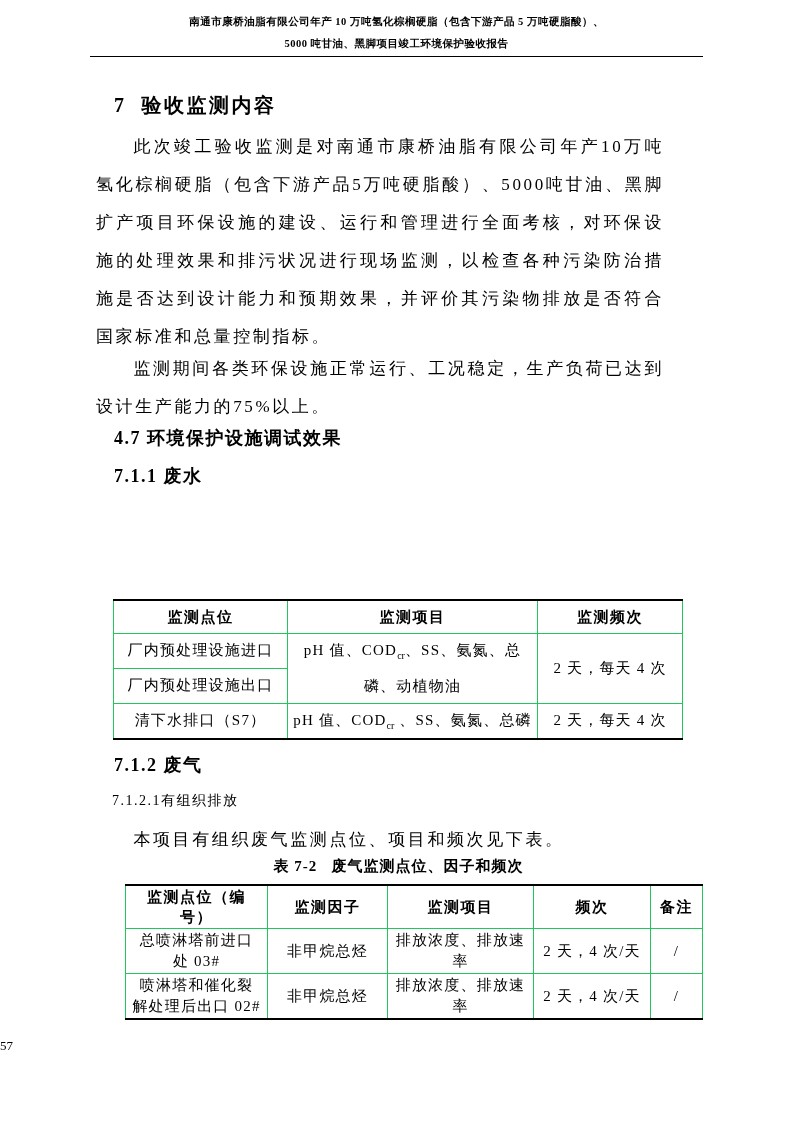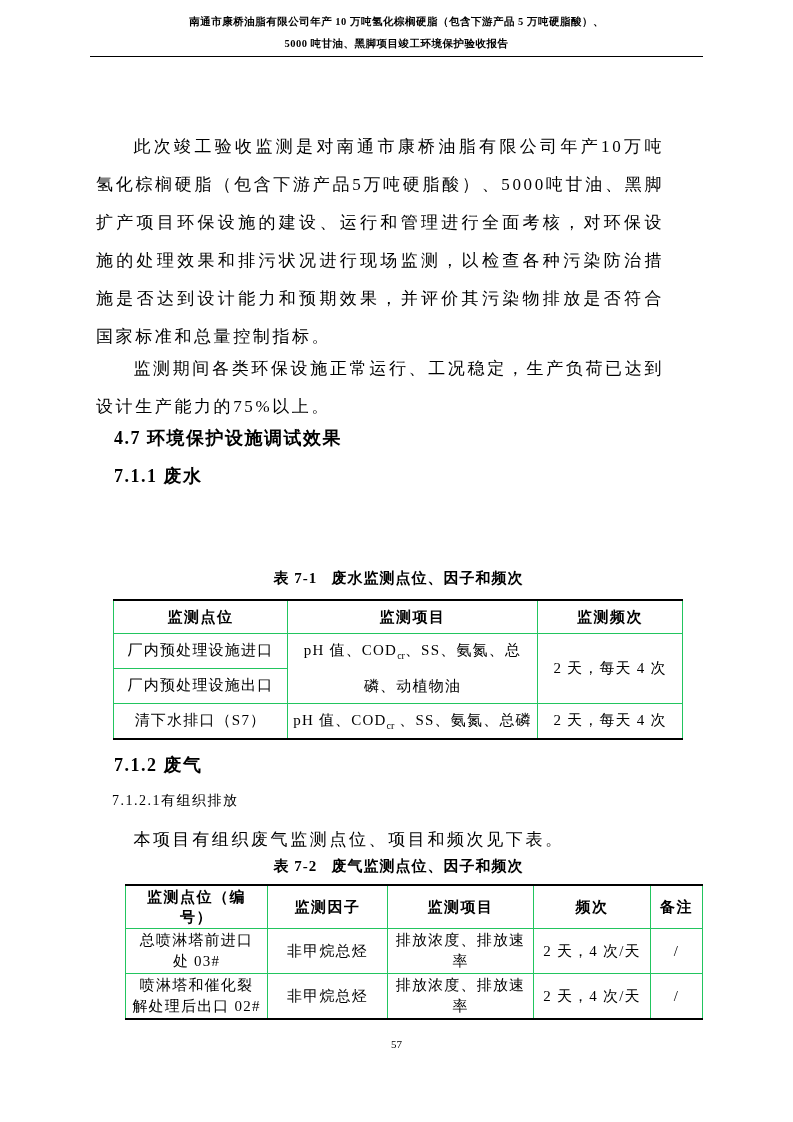--- a/index.html
+++ b/index.html
@@ -86,46 +86,45 @@
   }
   table.doc-table th { font-weight: bold; letter-spacing: 1.5px; line-height: 20px; }
   #table1 { left: 113px; top: 599px; width: 569px; }
   #table2 { left: 125px; top: 884px; width: 577px; }
   .t1-items { line-height: 31px; }
   .t2-cell { line-height: 21px; }
   sub { font-size: 10px; letter-spacing: 0; }
   .page-number {
     position: absolute;
     left: 0; top: 1038px; width: 100%;
-    text-align: center;
-    font-size: 11px;
+    font-size: 13px;
   }
 </style>
 </head>
 <body>
 
 <div class="page">
 
   <div class="doc-header">
     <div>南通市康桥油脂有限公司年产 10 万吨氢化棕榈硬脂（包含下游产品 5 万吨硬脂酸）、</div>
     <div>5000 吨甘油、黑脚项目竣工环境保护验收报告</div>
   </div>
   <hr class="header-rule">
 
+  <div class="h1">7  验收监测内容</div>
 
   <div class="para" style="top:128px">此次竣工验收监测是对南通市康桥油脂有限公司年产10万吨氢化棕榈硬脂（包含下游产品5万吨硬脂酸）、5000吨甘油、黑脚扩产项目环保设施的建设、运行和管理进行全面考核，对环保设施的处理效果和排污状况进行现场监测，以检查各种污染防治措施是否达到设计能力和预期效果，并评价其污染物排放是否符合国家标准和总量控制指标。</div>
 
   <div class="para" style="top:350px">监测期间各类环保设施正常运行、工况稳定，生产负荷已达到设计生产能力的75%以上。</div>
 
   <div class="h2" style="top:426px">4.7 环境保护设施调试效果</div>
 
   <div class="h2" style="top:464px">7.1.1 废水</div>
 
 
-  <div class="table-caption" style="top:569px">表 7-1   废水监测点位、因子和频次</div>
 
   <table class="doc-table" id="table1">
     <colgroup>
       <col style="width:174px">
         <col style="width:250px">
         <col style="width:145px">
     </colgroup>
     <tbody>
         <tr style="height:33px">
       <th>监测点位</th>

